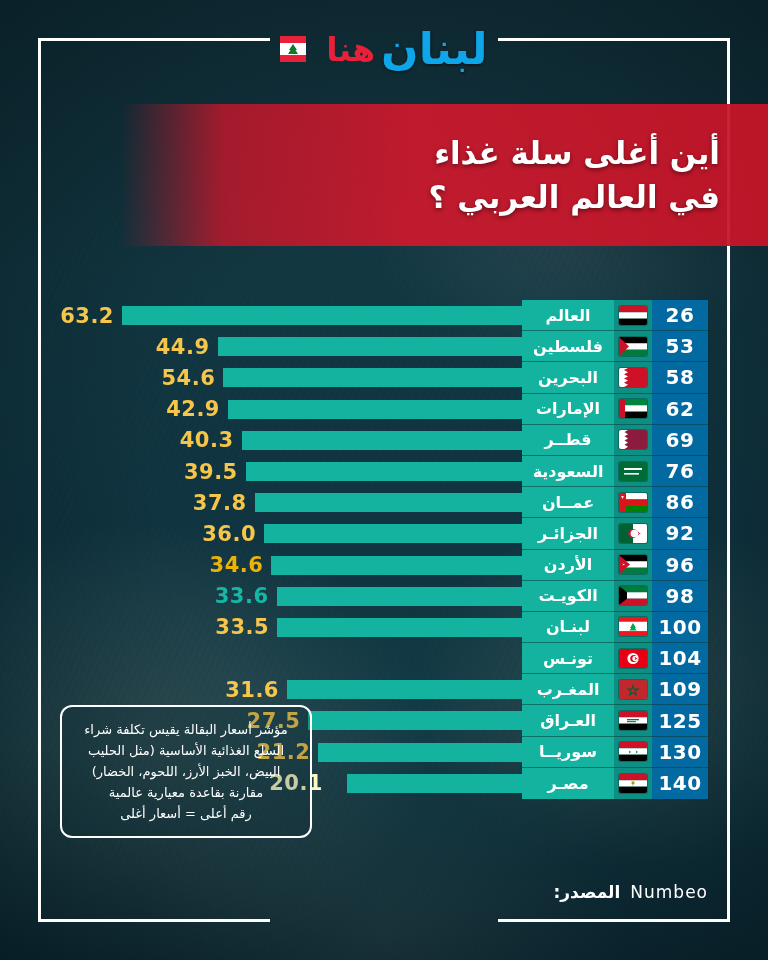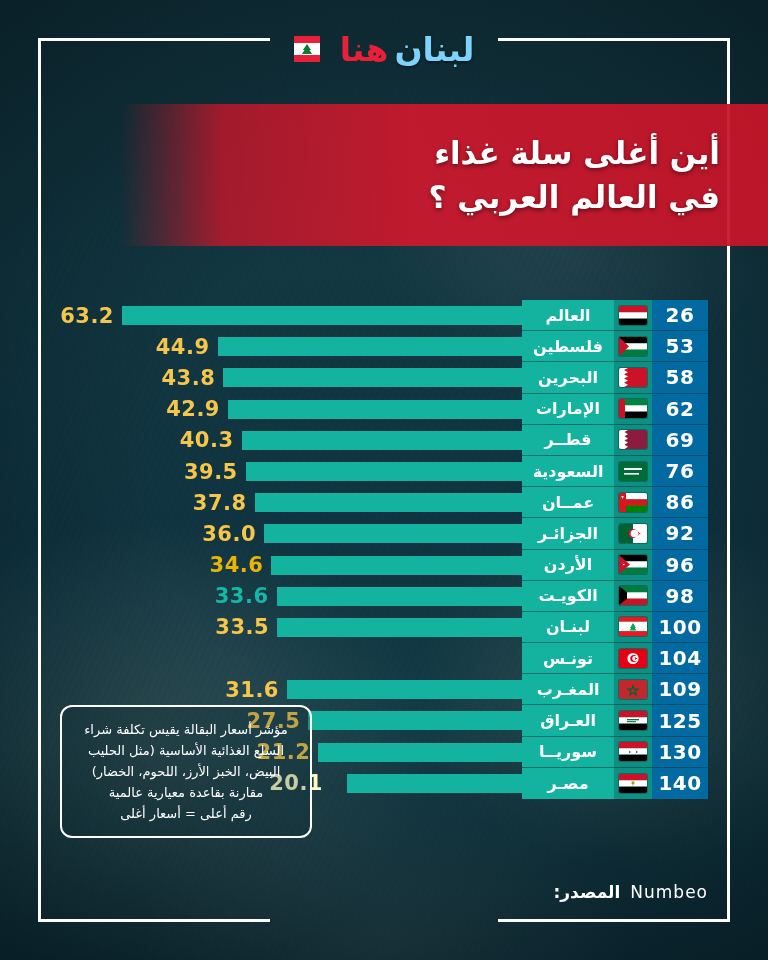--- a/index.html
+++ b/index.html
@@ -57,23 +57,23 @@
     left: 50%;
     transform: translateX(-50%);
     width: 300px;
     height: 46px;
     display: flex;
     align-items: center;
     justify-content: center;
     gap: 6px;
   }
   .logo-text {
-    font-size: 33px;
-    font-weight: bold;
-    color: #7dd3fc;
+    font-size: 44px;
+    font-weight: bold;
+    color: #0ea5e9;
     letter-spacing: -1px;
     line-height: 1;
     text-shadow: 0 1px 3px rgba(0,0,0,.6);
   }
   .logo-accent {
     font-size: 33px;
     font-weight: bold;
     color: #e8203a;
     line-height: 1;
     margin-left: 14px;
@@ -304,21 +304,21 @@
         <div class="flag">
           <svg width="28" height="19" viewBox="0 0 28 19">
             <rect width="28" height="19" fill="#ce1126"></rect>
             <path d="M0 0 H9 L5 2.1 L9 4.2 L5 6.3 L9 8.4 L5 10.5 L9 12.6 L5 14.7 L9 16.8 L5 19 H0 Z" fill="#ffffff"></path>
           </svg>
         </div>
       </div>
       <div class="name-cell">البحرين</div>
       <div class="bar-area">
         <div class="bar" style="width: 298.7px; background: rgb(20, 179, 160);"></div>
-        <div class="bar-value" style="right: 306.703px; color: rgb(246, 198, 75);">43.8</div>
+        <div class="bar-value" style="right: 306.703px; color: rgb(246, 198, 75);">54.6</div>
       </div>
     </div>
     <div class="row">
       <div class="rank-cell">62</div>
       <div class="flag-cell">
         <div class="flag">
           <svg width="28" height="19" viewBox="0 0 28 19">
             <rect x="6" y="0" width="22" height="6.34" fill="#00843d"></rect>
             <rect x="6" y="6.33" width="22" height="6.34" fill="#ffffff"></rect>
             <rect x="6" y="12.66" width="22" height="6.34" fill="#000000"></rect>

